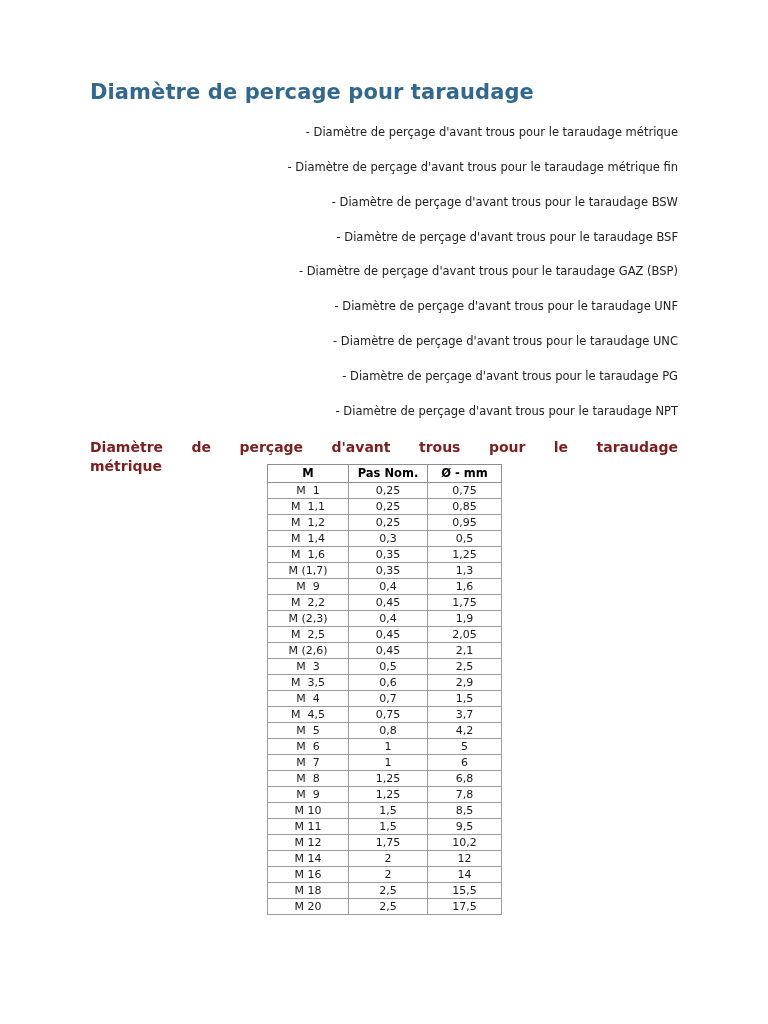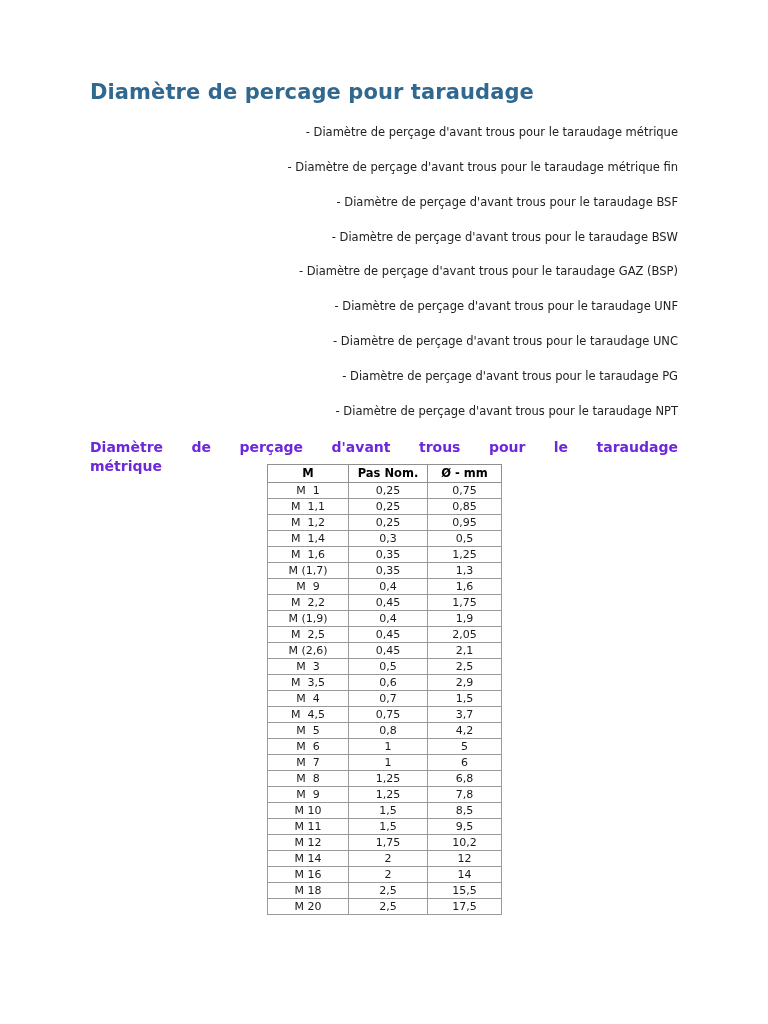--- a/index.html
+++ b/index.html
@@ -55,21 +55,21 @@
     line-height: 1.35;
     margin: 0 0 19.3px 0;
     white-space: nowrap;
     text-align: right;
   }
 
   
   .section-heading {
     font-size: 14px;
     font-weight: bold;
-    color: #6d28d9;
+    color: #7f1d1d;
     text-align: justify;
     text-align-last: left;
     line-height: 1.35;
     margin: 14px 0 0 0;
     width: 588px;
   }
   .section-heading > .jline {
     display: block;
   }
   .section-heading > .jline.justify {
@@ -124,22 +124,22 @@
 
 <div class="page">
 
   <div class="content">
 
     <h1 class="doc-title">Diamètre de percage pour taraudage</h1>
 
     <ul class="intro-list">
       <li class="intro-item">- Diamètre de perçage d'avant trous pour le taraudage métrique</li>
       <li class="intro-item">- Diamètre de perçage d'avant trous pour le taraudage métrique fin</li>
+      <li class="intro-item">- Diamètre de perçage d'avant trous pour le taraudage BSW</li>
       <li class="intro-item">- Diamètre de perçage d'avant trous pour le taraudage BSF</li>
-      <li class="intro-item">- Diamètre de perçage d'avant trous pour le taraudage BSW</li>
       <li class="intro-item">- Diamètre de perçage d'avant trous pour le taraudage GAZ (BSP)</li>
       <li class="intro-item">- Diamètre de perçage d'avant trous pour le taraudage UNF</li>
       <li class="intro-item">- Diamètre de perçage d'avant trous pour le taraudage UNC</li>
       <li class="intro-item">- Diamètre de perçage d'avant trous pour le taraudage PG</li>
       <li class="intro-item">- Diamètre de perçage d'avant trous pour le taraudage NPT</li>
     </ul>
 
     <h2 class="section-heading">
       <span class="jline justify">Diamètre de perçage d'avant trous pour le taraudage</span>
       <span class="jline">métrique</span>
@@ -196,21 +196,21 @@
             <td>M  9</td>
             <td>0,4</td>
             <td>1,6</td>
           </tr>
           <tr>
             <td>M  2,2</td>
             <td>0,45</td>
             <td>1,75</td>
           </tr>
           <tr>
-            <td>M (1,9)</td>
+            <td>M (2,3)</td>
             <td>0,4</td>
             <td>1,9</td>
           </tr>
           <tr>
             <td>M  2,5</td>
             <td>0,45</td>
             <td>2,05</td>
           </tr>
           <tr>
             <td>M (2,6)</td>

